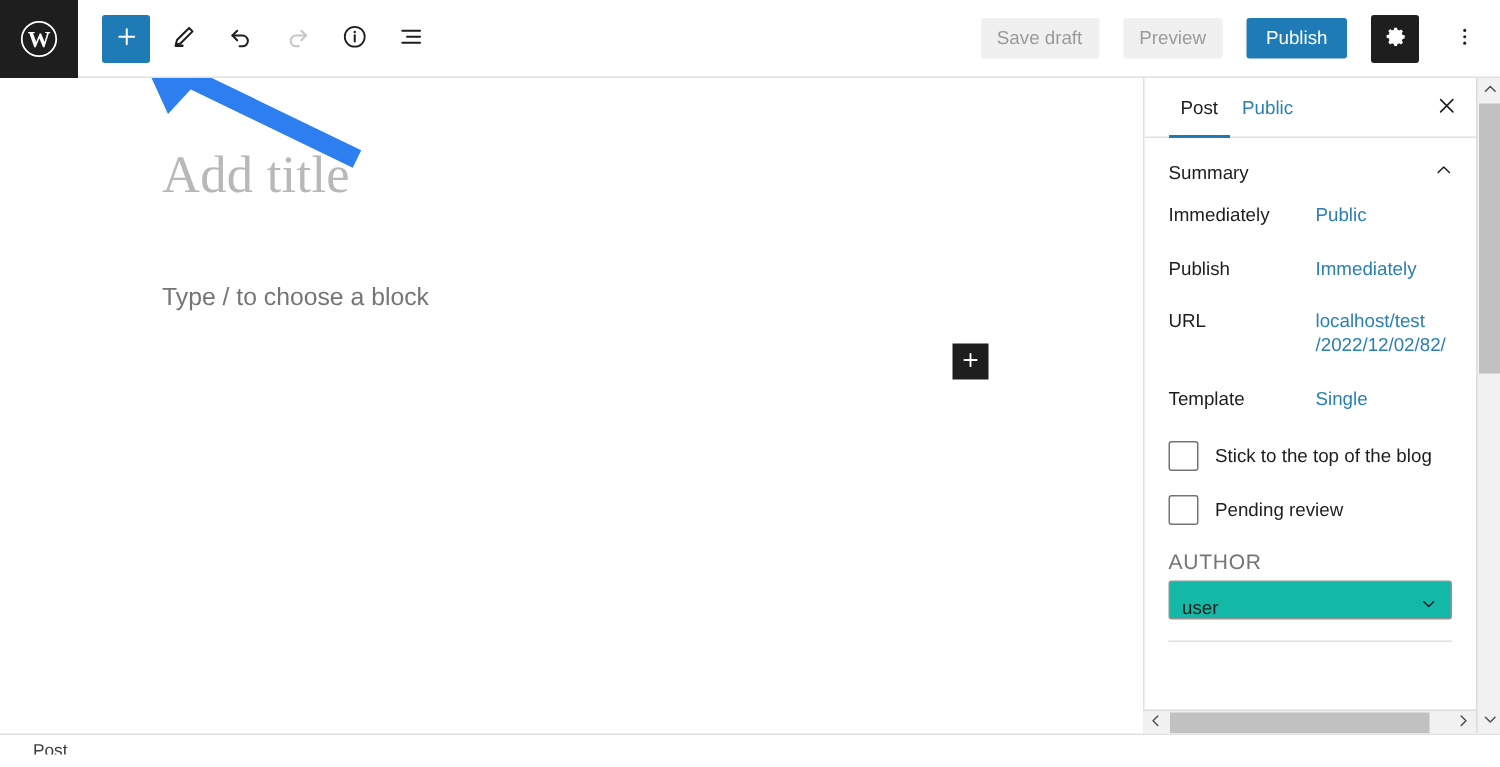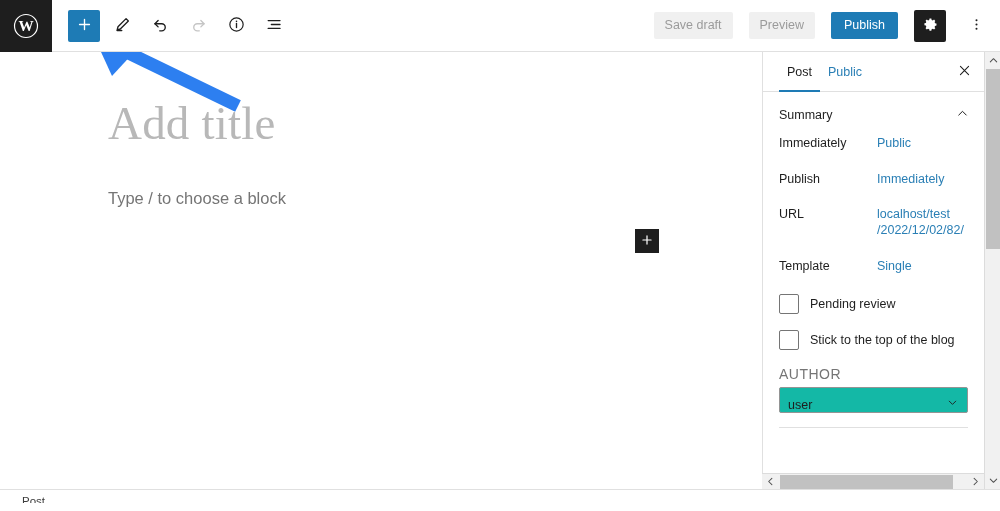--- a/index.html
+++ b/index.html
@@ -53,21 +53,21 @@
   }
 
   
   .canvas {
     position: absolute; left: 0; top: 52px; width: 762px; height: 437px;
     background: #ffffff; overflow: hidden;
   }
   .post-title {
     position: absolute; left: 108px; top: 46px;
     font-family: "Liberation Serif", serif;
-    font-size: 47px; color: #b8b8b8; line-height: 1.1; letter-spacing: 0.2px;
+    font-size: 35px; color: #b8b8b8; line-height: 1.1; letter-spacing: 0.2px;
   }
   .para-placeholder {
     position: absolute; left: 108px; top: 135px;
     font-size: 16.5px; color: #757575; line-height: 1.4;
   }
   .block-appender {
     position: absolute; left: 635px; top: 177px;
     width: 24px; height: 24px; background: #1e1e1e;
     display: flex; align-items: center; justify-content: center;
     cursor: pointer; border: none;
@@ -348,26 +348,26 @@
 
       <div class="sb-row">
         <span class="lbl">Template</span>
         <span class="val">
           <span>Single</span>
         </span>
       </div>
 
       <div class="sb-check">
         <span class="cbox"></span>
-        <span>Pending review</span>
+        <span>Stick to the top of the blog</span>
       </div>
 
       <div class="sb-check">
         <span class="cbox"></span>
-        <span>Stick to the top of the blog</span>
+        <span>Pending review</span>
       </div>
 
       <div class="sb-fieldlabel">AUTHOR</div>
 
       <div class="sb-select">
         <span>user</span>
         <span>
           <svg width="13" height="13" viewBox="0 0 24 24" aria-hidden="true">
             <path d="M6 9.5l6 6 6-6" fill="none" stroke="#1e1e1e" stroke-width="1.7" stroke-linecap="round" stroke-linejoin="round"></path>
           </svg>

